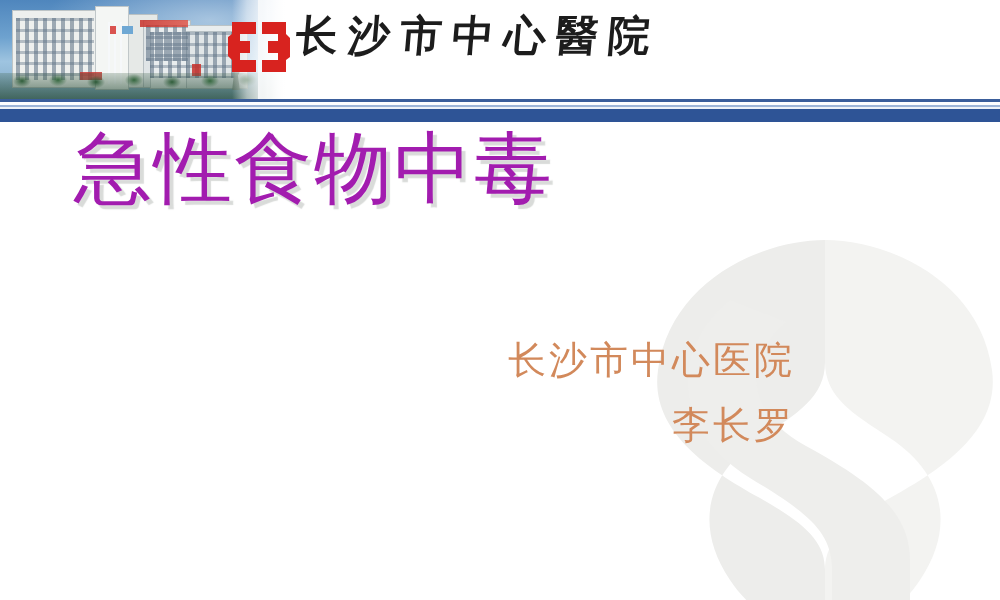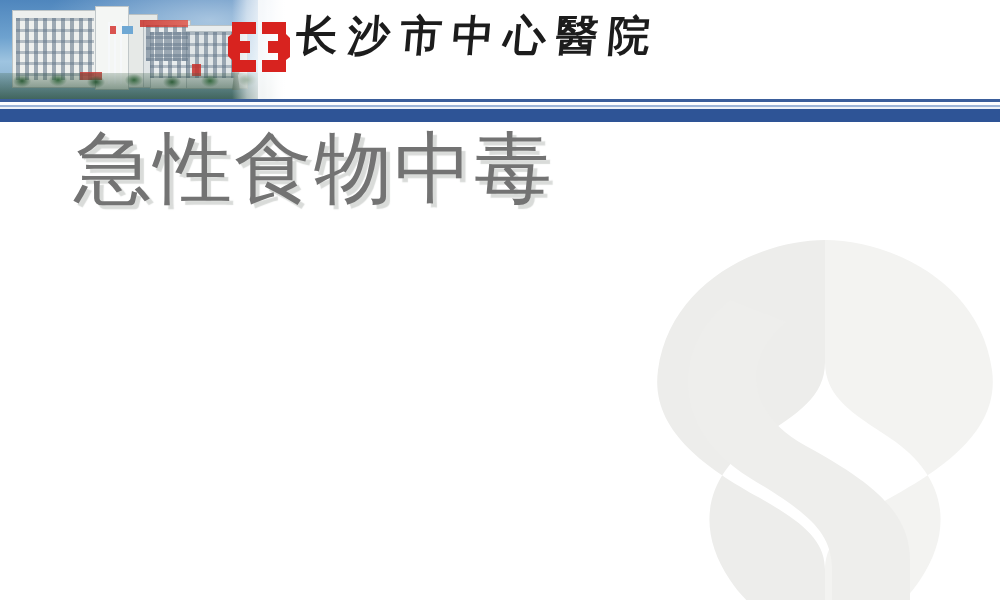--- a/index.html
+++ b/index.html
@@ -187,21 +187,21 @@
 
   
   .title {
     position: absolute;
     left: 74px;
     top: 128px;
     font-family: "Liberation Serif", "DejaVu Serif", serif;
     font-size: 78px;
     line-height: 1.05;
     font-weight: 400;
-    color: #737373;
+    color: #a21caf;
     letter-spacing: 2px;
     white-space: nowrap;
     text-shadow: 4px 4px 1px rgba(170,175,170,.45);
     text-align: right;
   }
 
   
   .subtitle {
     position: absolute;
     left: 330px;
@@ -298,14 +298,18 @@
              L222 430
              L300 430
              L300 330
              C300 282, 262 252, 196 216
              C140 186, 128 132, 176 92
              Z" fill="#eeeeec"></path>
   </svg>
 
   <div class="title">急性食物中毒</div>
 
+  <div class="subtitle">
+    <div>长沙市中心医院</div>
+    <div>李长罗</div>
+  </div>
 
 </div>
 
 </body></html>

